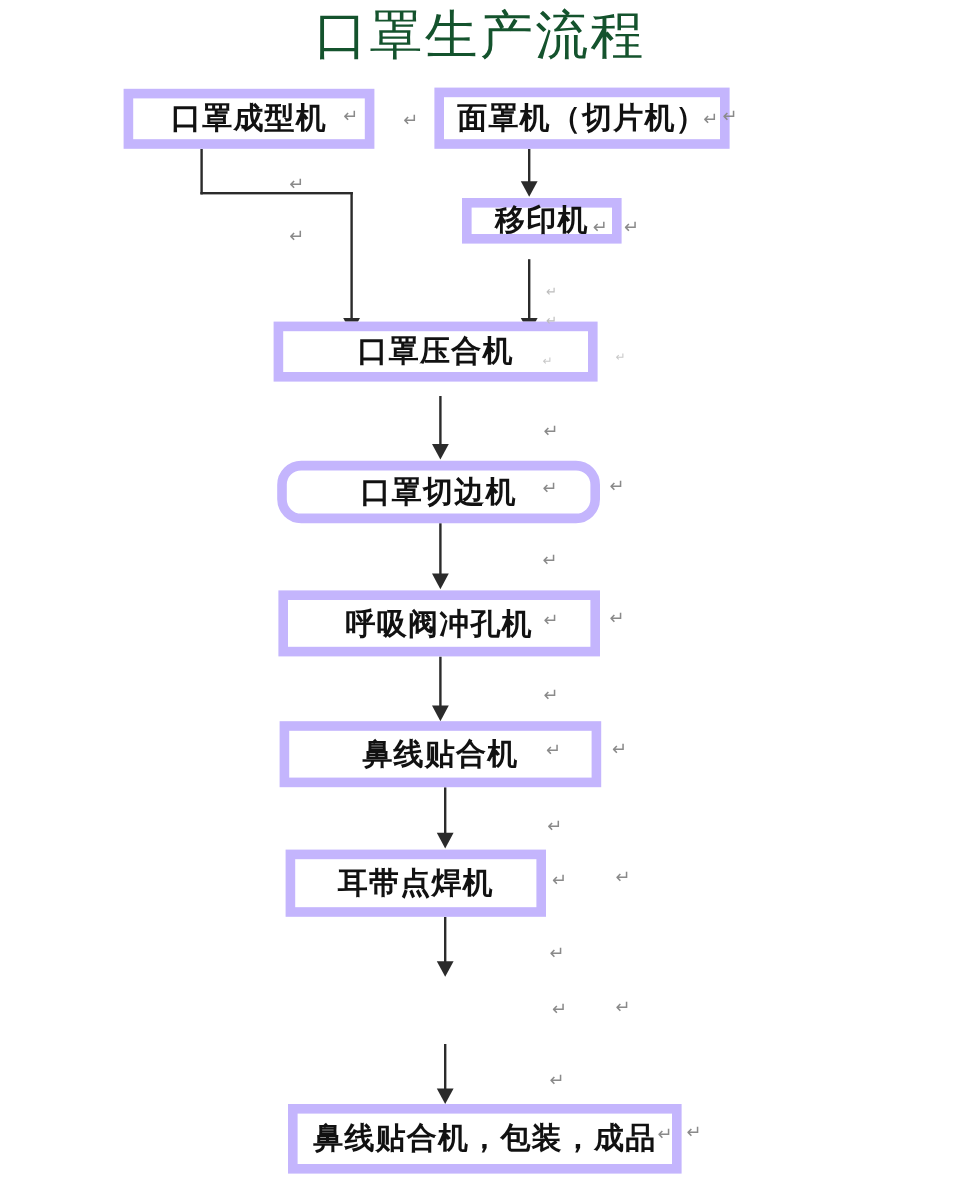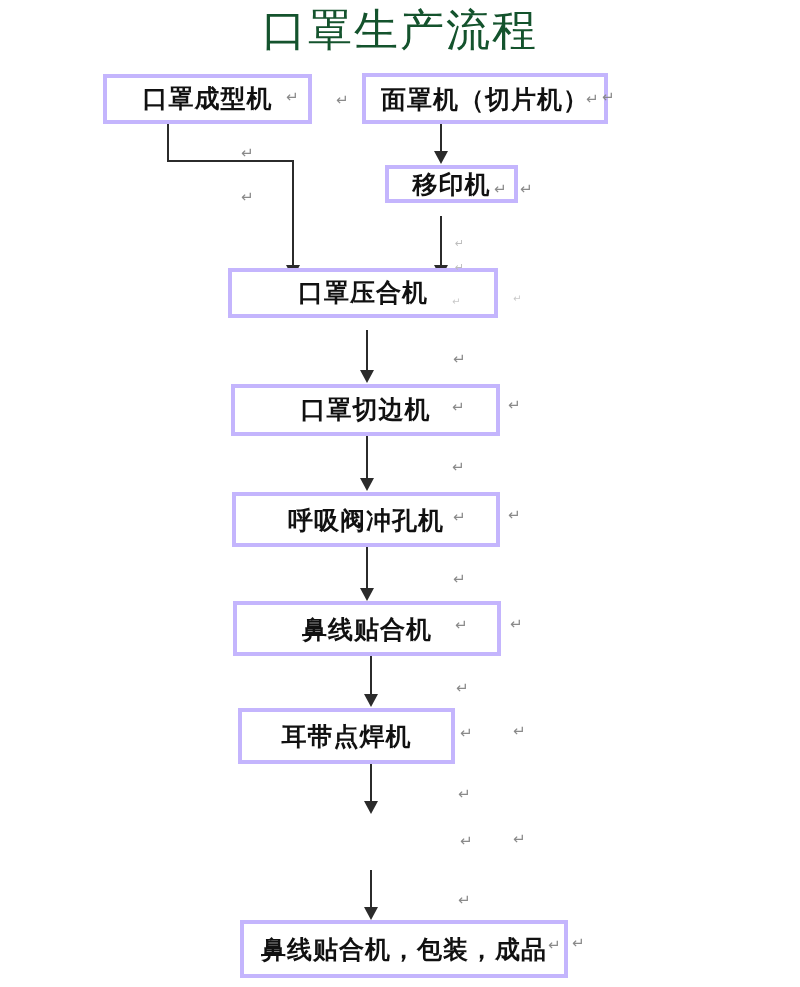--- a/index.html
+++ b/index.html
@@ -29,21 +29,21 @@
     font-size: 44px;
     line-height: 56px;
     letter-spacing: 2px;
     white-space: nowrap;
     font-weight: 400;
   }
   
   .node {
     position: absolute;
     box-sizing: border-box;
-    border: 4px solid #c4b5fd;
+    border: 8px solid #c4b5fd;
     background: #ffffff;
     display: flex;
     align-items: center;
     justify-content: center;
   }
   .node-label {
     color: #111111;
     font-family: "DejaVu Sans", "Liberation Sans", sans-serif;
     font-weight: 700;
     font-size: 25px;
@@ -127,21 +127,21 @@
   </div>
 
   <div class="node serifbox" style="left:385px; top:165px; width:133px; height:38px;">
     <span class="node-label">移印机</span>
   </div>
 
   <div class="node" style="left:228px; top:268px; width:270px; height:50px;">
     <span class="node-label">口罩压合机</span>
   </div>
 
-  <div class="node" style="left:231px; top:384px; width:269px; height:52px;">
+  <div class="node" style="left:231px; top:384px; width:269px; height:52px;border-radius:20px;">
     <span class="node-label">口罩切边机</span>
   </div>
 
   <div class="node serifbox" style="left:233px; top:601px; width:268px; height:55px;">
     <span class="node-label">鼻线贴合机</span>
   </div>
 
   <div class="node serifbox" style="left:232px; top:492px; width:268px; height:55px;">
     <span class="node-label">呼吸阀冲孔机</span>
   </div>

